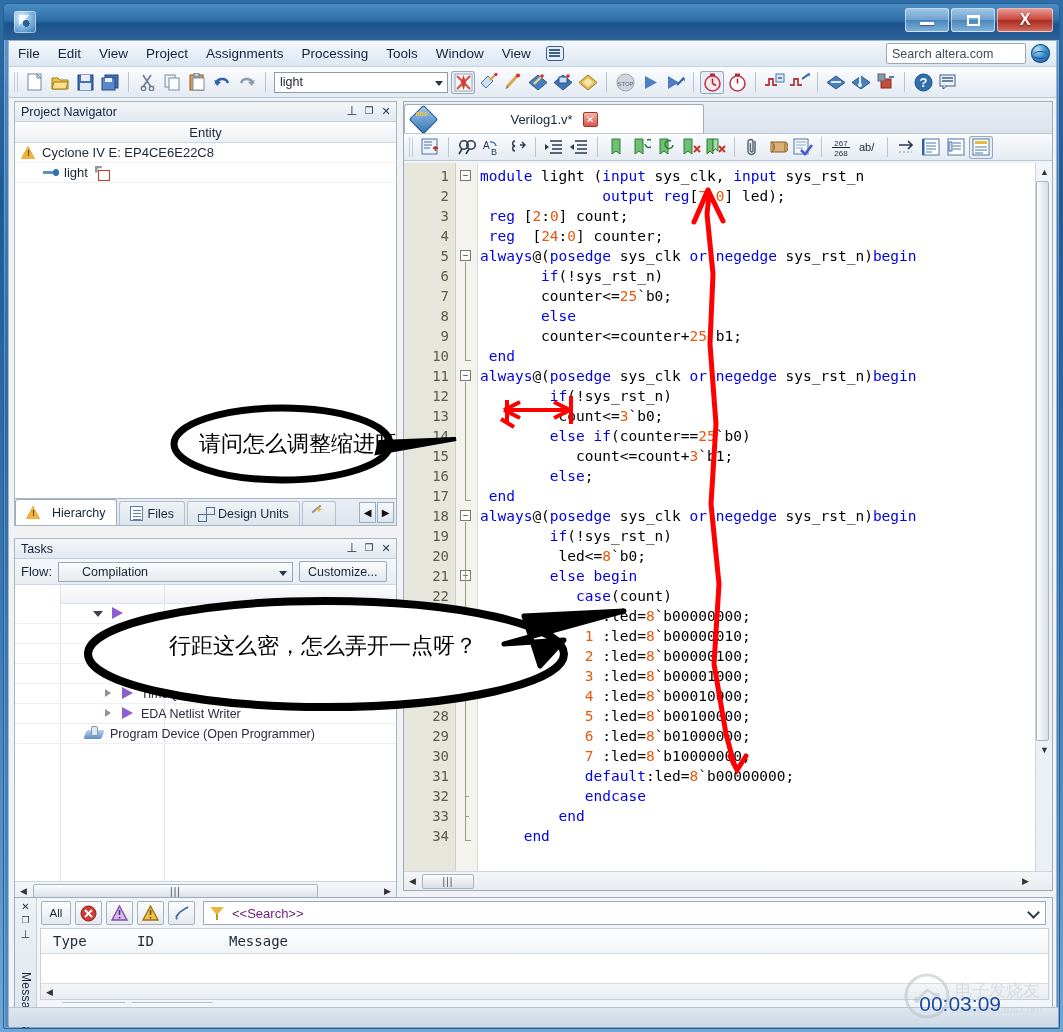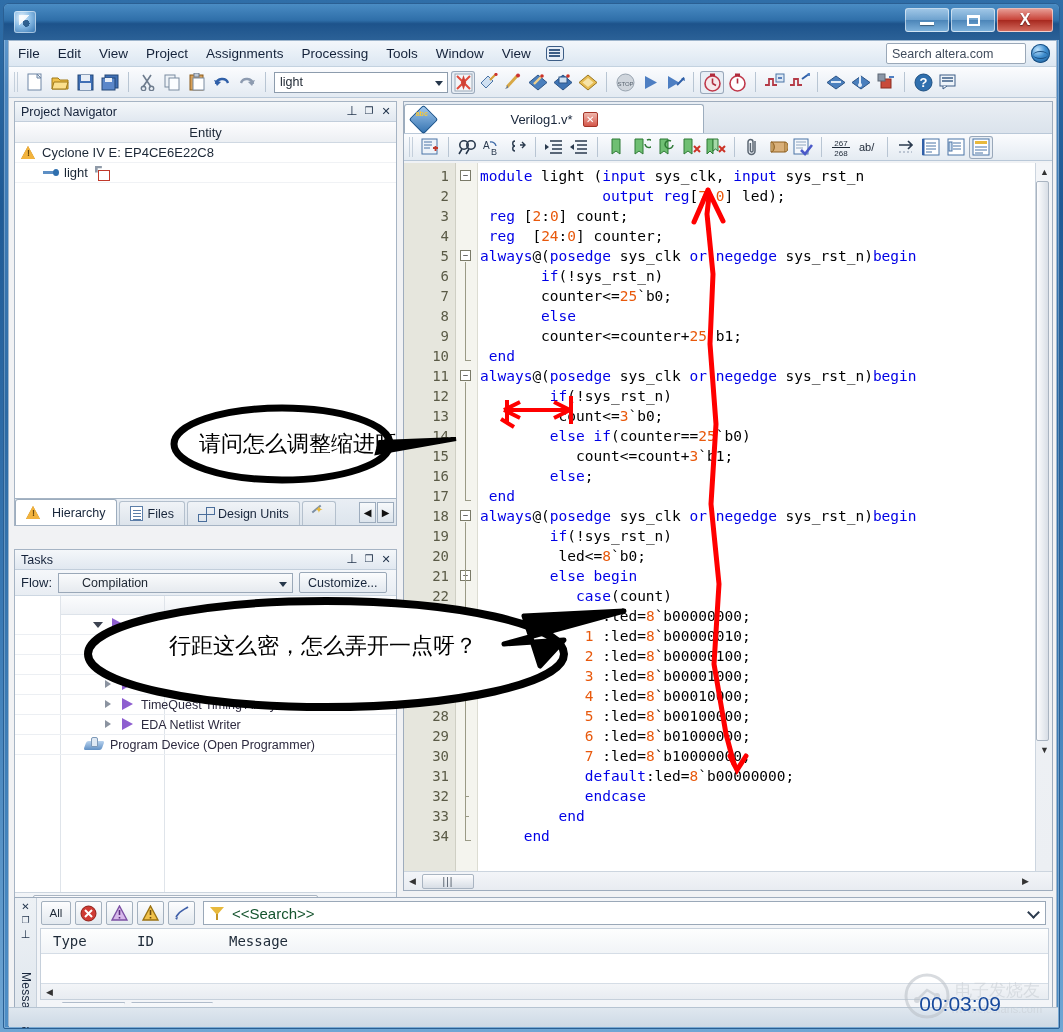--- a/index.html
+++ b/index.html
@@ -316,21 +316,21 @@
     background: linear-gradient(180deg,#fdfdfe,#e3e9ef); display:flex; align-items:center; justify-content:center;
     font-size: 11.5px; color:#1c2735;}
   .mbtn.all { width: 30px; }
   .searchbox {
     flex: 1; height: 24px; background:#fff; border:1px solid #9aa8b8; display:flex; align-items:center;
     padding: 0 6px; gap: 8px; position: relative; margin-left: 4px; margin-right: 2px;
   }
   .funnel { width:14px; height:13px; position:relative; flex:none;}
   .funnel::before{content:"";position:absolute;left:0;top:0;width:0;height:0;border-left:7px solid transparent;border-right:7px solid transparent;border-top:8px solid #e8b93c;}
   .funnel::after{content:"";position:absolute;left:6px;top:7px;width:2px;height:6px;background:#c39526;}
-  .search-ph { font-size:15px; color:#14532d;}
+  .search-ph { font-size:13px; color:#701a75;}
   .chev { position:absolute; right:7px; top:6px; width:9px; height:9px;
     border-left:2px solid #2b3a4d; border-bottom:2px solid #2b3a4d; transform: rotate(-45deg);}
   .msg-table { flex:1; background:#fff; border:1px solid #c6d0db; margin: 0 3px; display:flex; flex-direction:column;}
   .msg-head { height: 25px; display:flex; align-items:center; border-bottom:1px solid #d5dde6;
     background: linear-gradient(180deg,#fdfefe,#f1f4f7); font-family:"DejaVu Sans Mono", monospace; font-size:14px; color:#1e2a38;}
   .msg-head span { padding-left: 12px; }
   .msg-hscroll { height:16px; background:linear-gradient(180deg,#f3f5f8,#e8ecf1); border-top:1px solid #d5dde6; display:flex; align-items:center;}
   .msg-tabs { height: 22px; display:flex; align-items:flex-end; padding-left: 20px; gap:0px;}
   .mtab {
     font-size: 12.5px; color:#17253a; padding: 2px 12px 3px 12px; position: relative;
@@ -618,21 +618,21 @@
           </div>
           <div class="vtab" style="min-width:34px;padding:0 6px;">
             <span class="magic-icon"></span>
           </div>
           <div class="tab-nav">
             <div class="tnb">◀</div>
             <div class="tnb">▶</div>
           </div>
         </div>
 
-        <div class="panel tasks" style="left:0;top:448px;width:383px;height:363px;">
+        <div class="panel tasks" style="left:0;top:437px;width:383px;height:363px;">
           <div class="panel-header">
             <span>Tasks</span>
             <div class="hdr-btns">
               <div class="hb pin"></div>
               <div class="hb float"></div>
               <div class="hb xclose"></div>
             </div>
           </div>
           <div class="flowrow">
             <span>Flow:</span>

